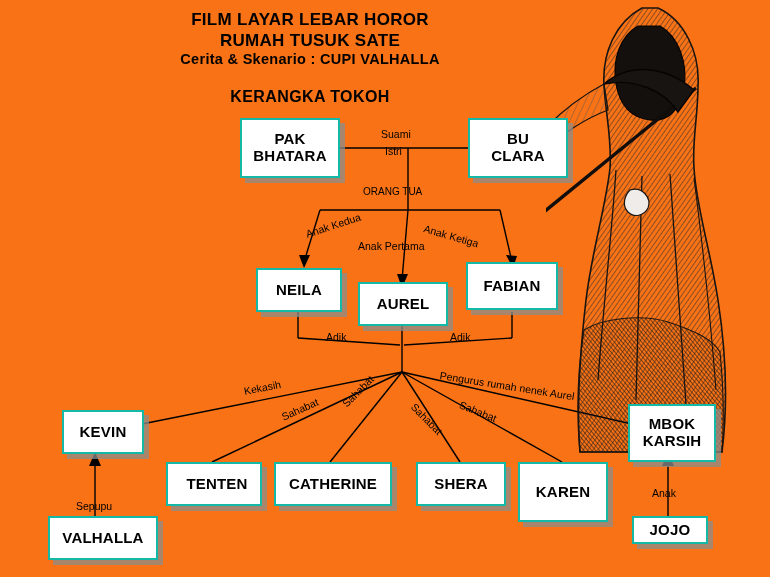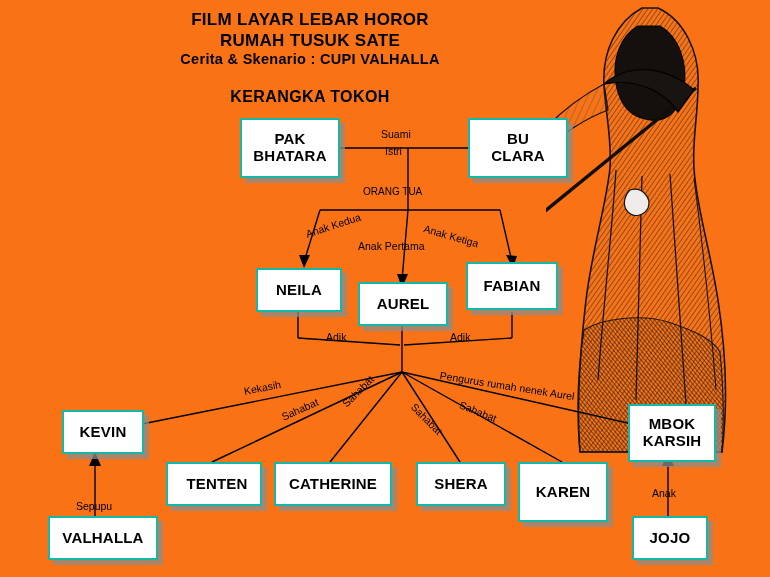--- a/index.html
+++ b/index.html
@@ -219,21 +219,21 @@
 
   <div class="node" style="left:518px; top:462px; width:90px; height:60px;">
     <span>KAREN</span>
   </div>
 
   <div class="node" style="left:628px; top:404px; width:88px; height:58px; flex-direction:column;">
     <span>MBOK</span>
     <span>KARSIH</span>
   </div>
 
-  <div class="node" style="left:632px; top:516px; width:76px; height:44px;">
+  <div class="node" style="left:632px; top:516px; width:76px; height:28px;">
     <span>JOJO</span>
   </div>
 
   <div class="edge-label" style="left:381px; top:128px;">Suami</div>
   <div class="edge-label" style="left:385px; top:145px;">Istri</div>
   <div class="edge-label bold-small" style="left:363px; top:186px;">ORANG TUA</div>
 
   <div class="edge-label" style="left:306px; top:228px; transform:rotate(-18deg); transform-origin:left center;">Anak Kedua</div>
   <div class="edge-label" style="left:358px; top:240px;">Anak Pertama</div>
   <div class="edge-label" style="left:424px; top:222px; transform:rotate(16deg); transform-origin:left center;">Anak Ketiga</div>

